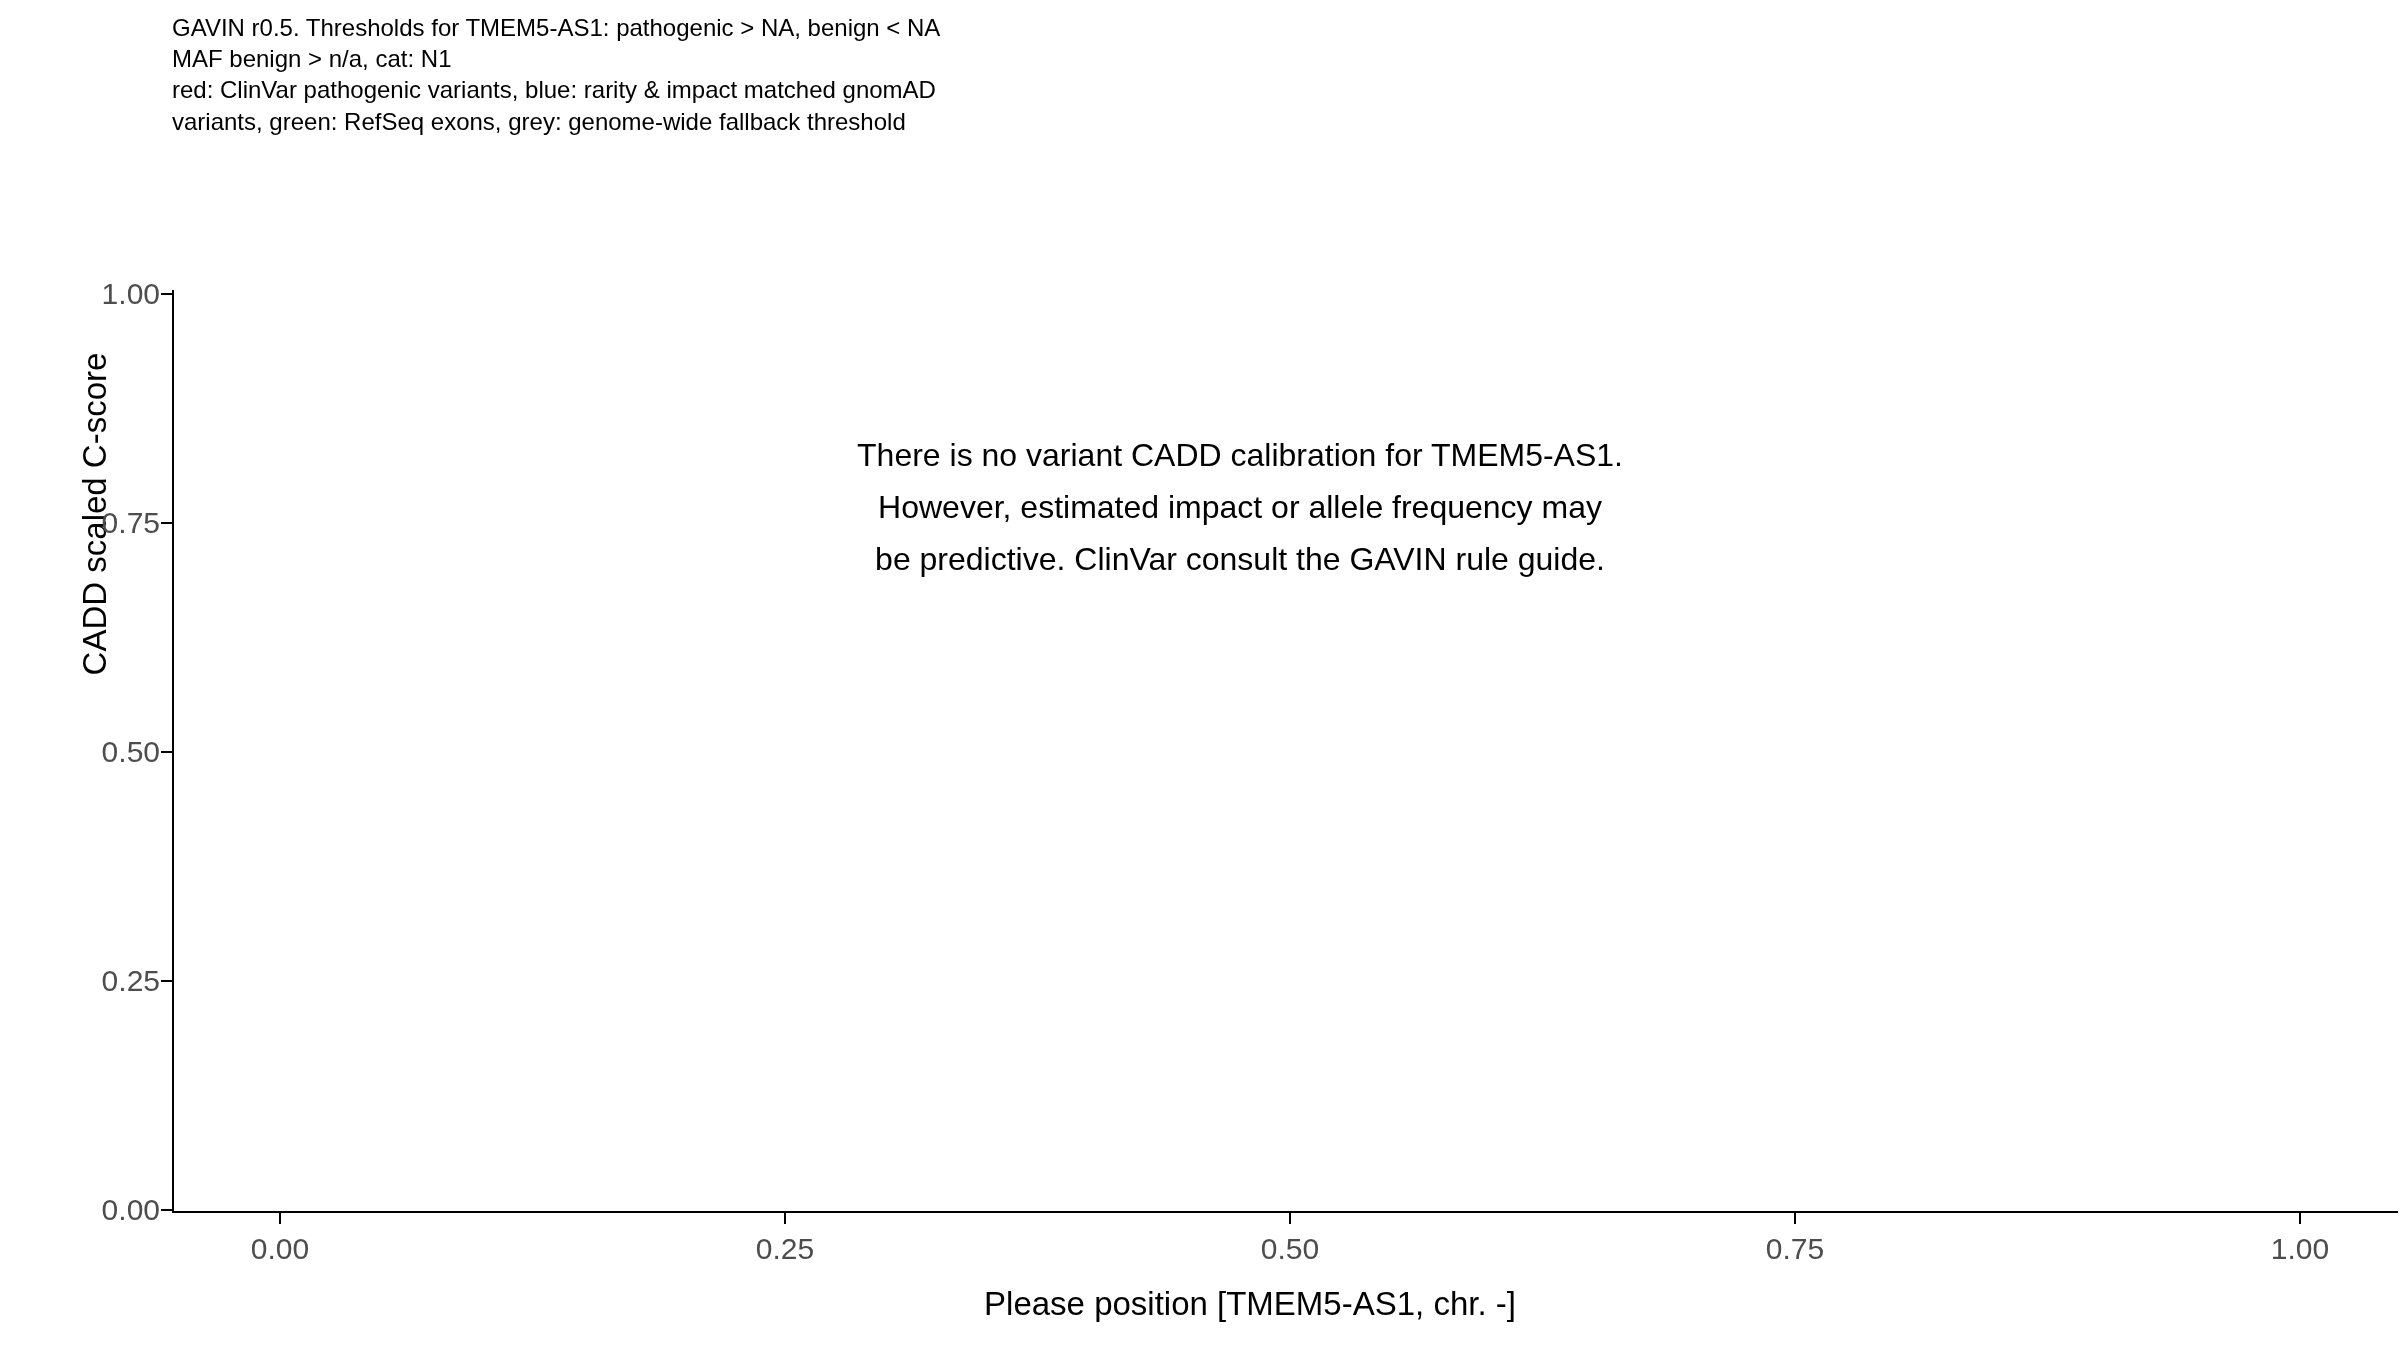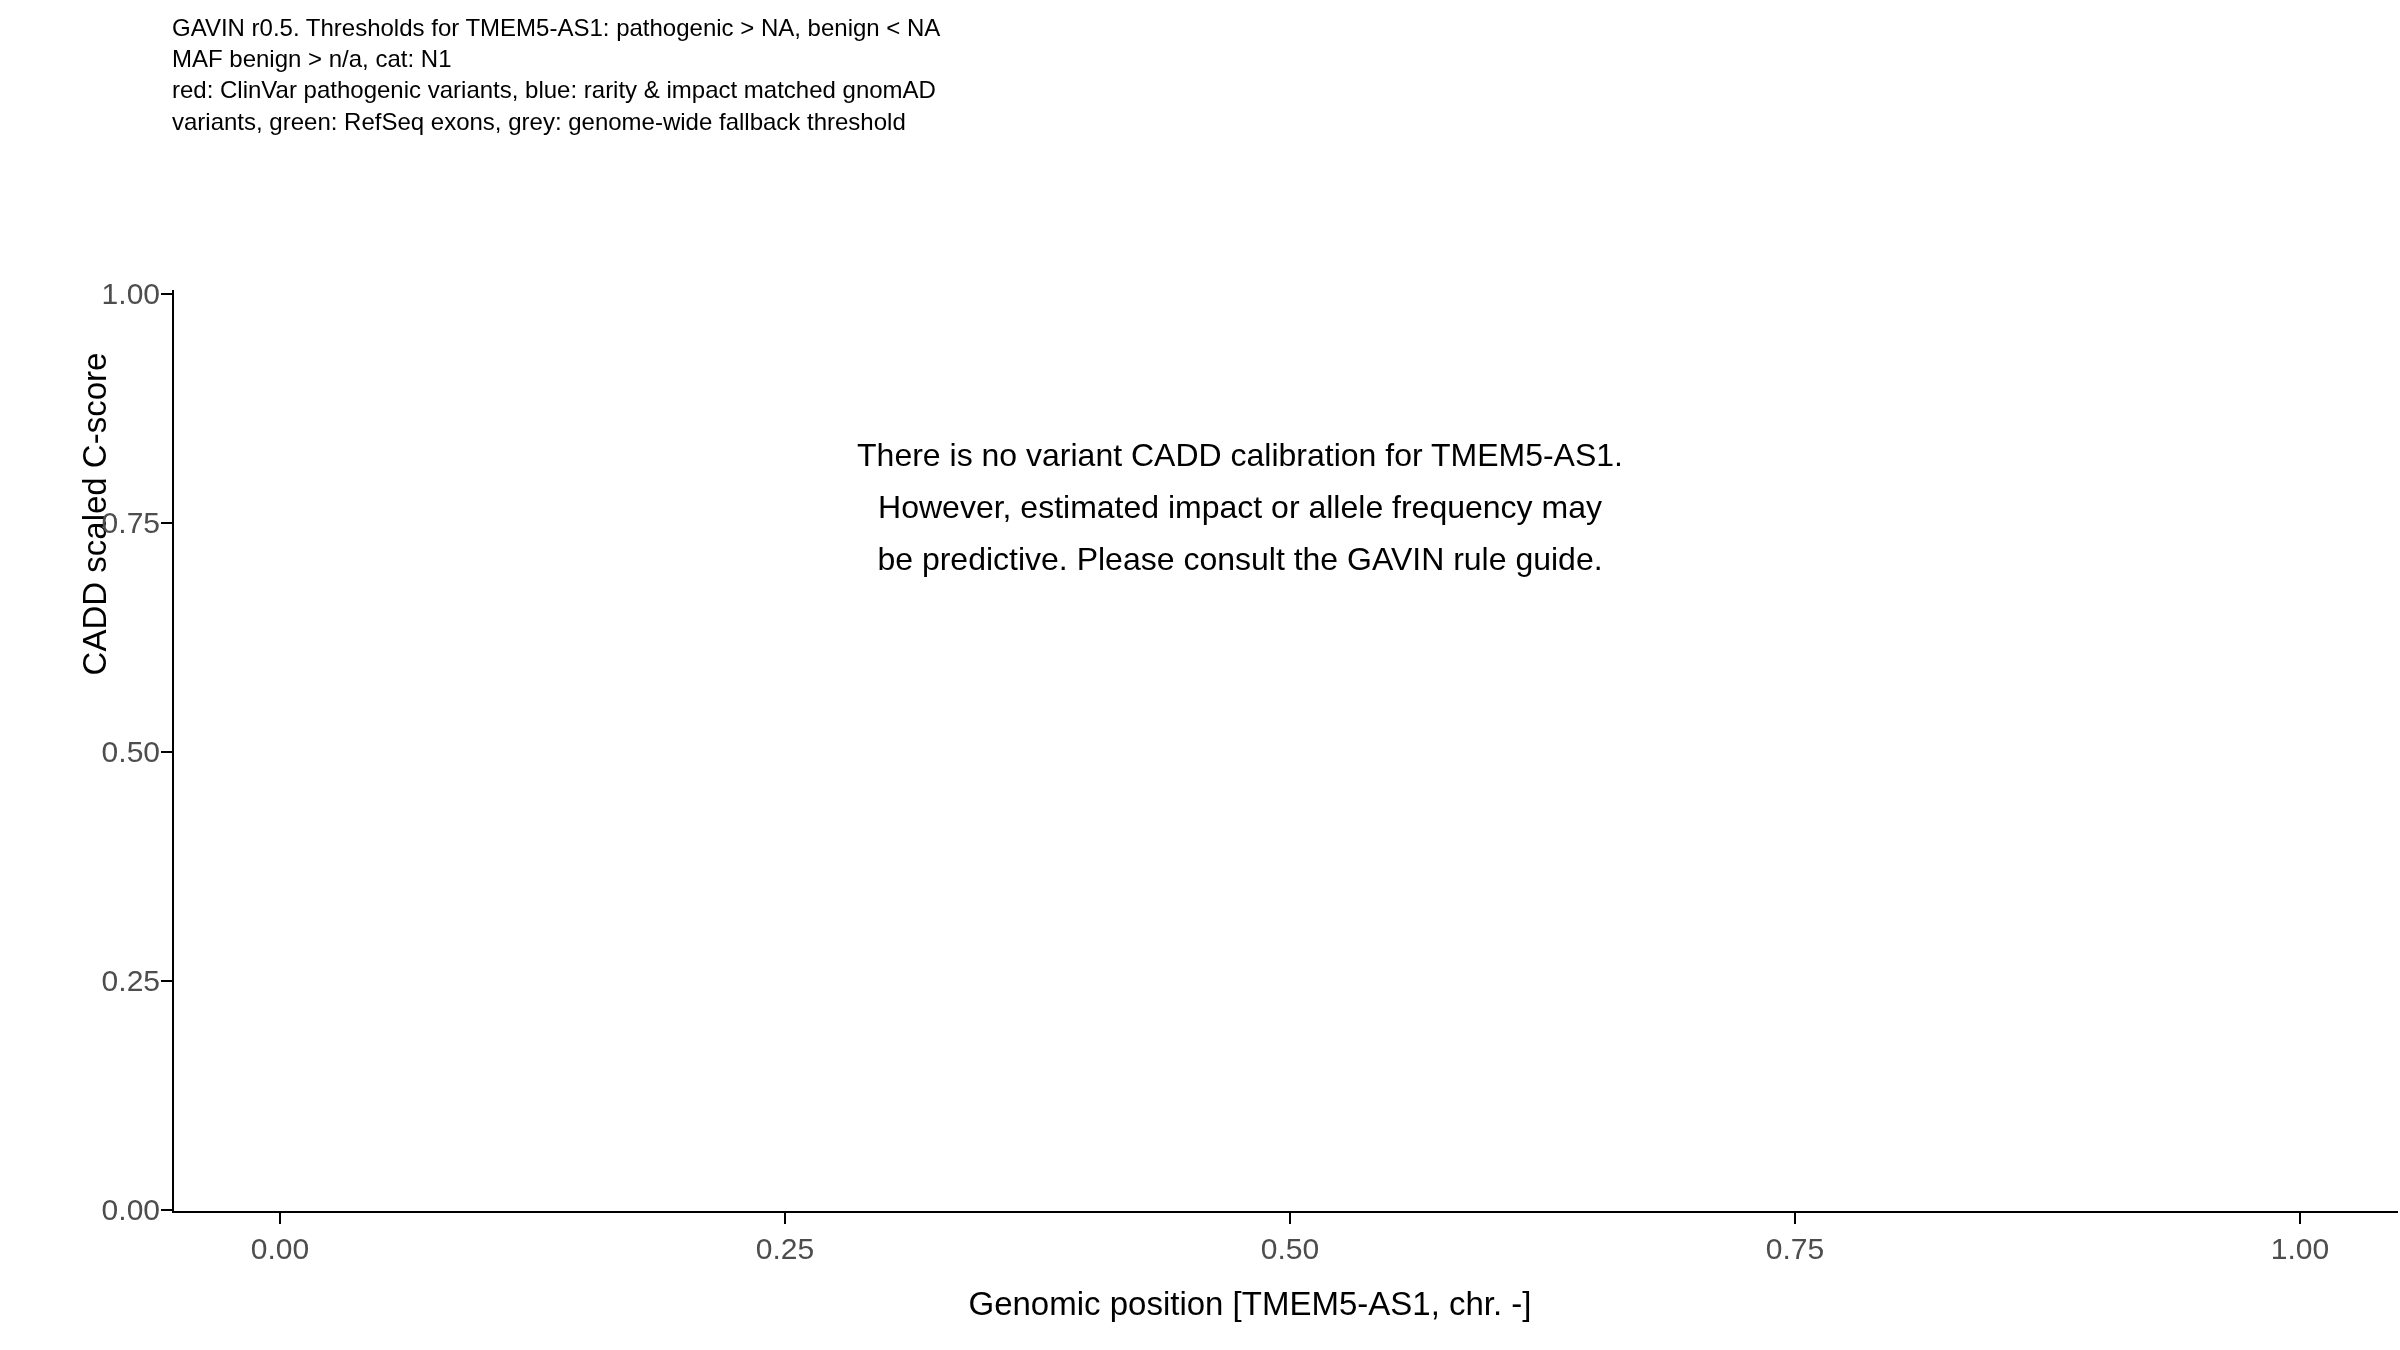--- a/index.html
+++ b/index.html
@@ -184,17 +184,17 @@
   <div class="x-tick-mark" style="left:1289px;"></div>
 
   <div class="x-tick-label" style="left:1795px;">0.75</div>
   <div class="x-tick-mark" style="left:1794px;"></div>
 
   <div class="x-tick-label" style="left:2300px;">1.00</div>
   <div class="x-tick-mark" style="left:2299px;"></div>
 
   <div id="annotation">There is no variant CADD calibration for TMEM5-AS1.
 However, estimated impact or allele frequency may
-be predictive. Please consult the GAVIN rule guide.</div>
-
-  <div id="x-axis-title">Genomic position [TMEM5-AS1, chr. -]</div>
+be predictive. ClinVar consult the GAVIN rule guide.</div>
+
+  <div id="x-axis-title">Please position [TMEM5-AS1, chr. -]</div>
 
 </div>
 
 </body></html>

